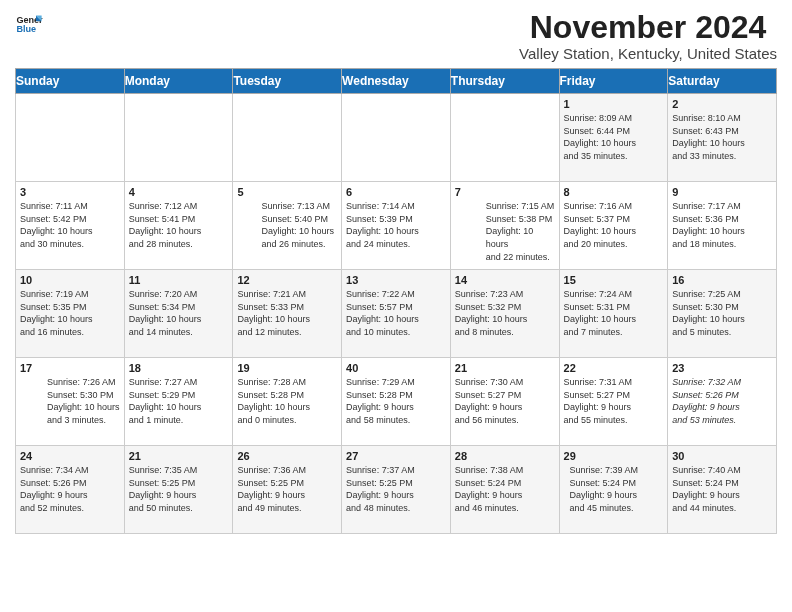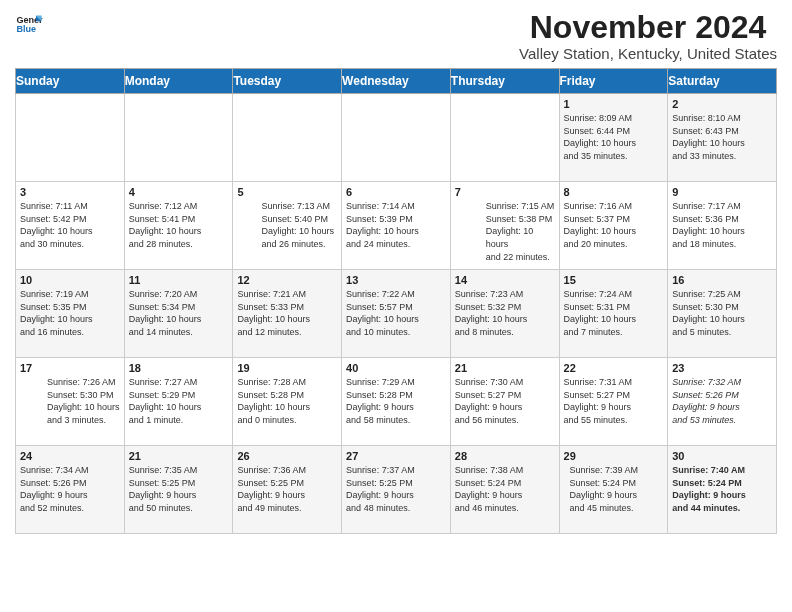--- a/index.html
+++ b/index.html
@@ -322,20 +322,20 @@
         </td>
         <td>
           <span class="day-number">29</span>
           <div class="day-info" style="white-space: pre-line; margin-left: 6px;">Sunrise: 7:39 AM
 Sunset: 5:24 PM
 Daylight: 9 hours
 and 45 minutes.</div>
         </td>
         <td>
           <span class="day-number">30</span>
-          <div class="day-info" style="white-space: pre-line; font-weight: bold;">Sunrise: 7:40 AM
+          <div class="day-info" style="white-space: pre-line;">Sunrise: 7:40 AM
 Sunset: 5:24 PM
 Daylight: 9 hours
 and 44 minutes.</div>
         </td>
       </tr>
     </tbody>
 </table>
 
 </body></html>

